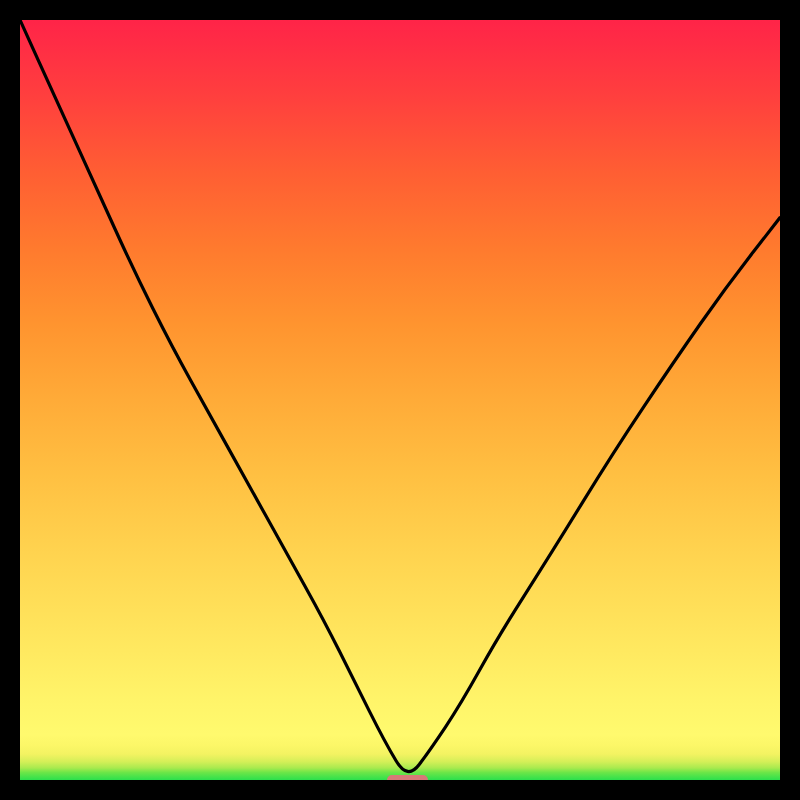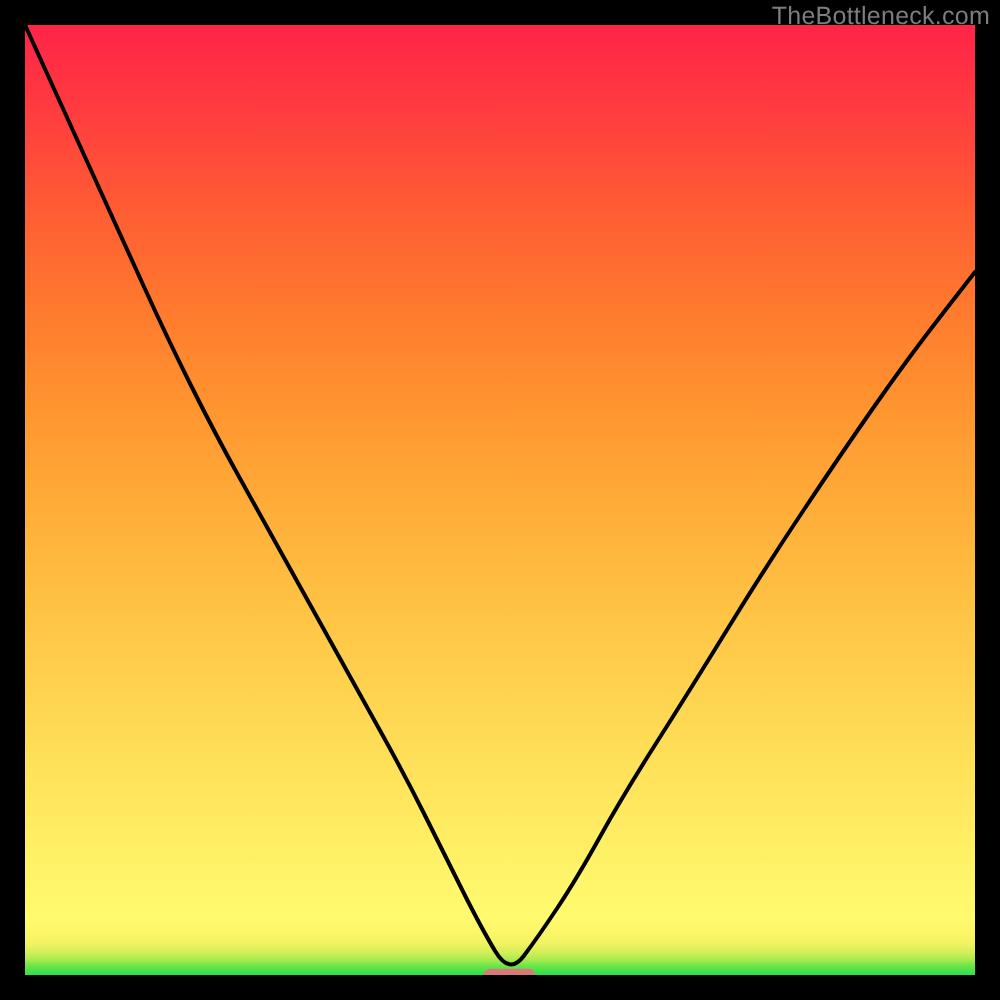--- a/index.html
+++ b/index.html
@@ -86,14 +86,13 @@
   <div class="plot-area">
     <div class="gradient-bg"></div>
 
     <svg class="curve-svg" viewBox="0 0 760 760" preserveAspectRatio="none">
       <path id="curve-path" fill="none" stroke="#000000" stroke-width="3.2" stroke-linecap="round" d="M 0.0 0.0 Q 0.0 0.0 19.0 41.8 Q 38.0 83.6 57.0 125.4 Q 76.0 167.2 95.0 209.0 Q 114.0 250.8 133.0 288.8 Q 152.0 326.8 171.0 361.0 Q 190.0 395.2 209.0 429.4 Q 228.0 463.6 247.0 497.8 Q 266.0 532.0 285.0 566.2 Q 304.0 600.4 319.2 630.8 Q 334.4 661.2 349.6 691.6 Q 364.8 722.0 376.2 741.0 Q 387.6 760.0 399.0 744.8 Q 410.4 729.6 425.6 706.8 Q 440.8 684.0 459.8 649.8 Q 478.8 615.6 505.4 573.8 Q 532.0 532.0 562.4 482.6 Q 592.8 433.2 623.2 387.6 Q 653.6 342.0 680.2 304.0 Q 706.8 266.0 733.4 231.8 T 760.0 197.6"></path>
     </svg>
 
     <div id="marker" class="trough-marker" style="width: 41.8px; height: 10.64px; left: 366.7px; top: 754.68px;"></div>
   </div>
 
-  <div class="watermark">TheBottleneck.com</div>
 </div>
 
 </body></html>

